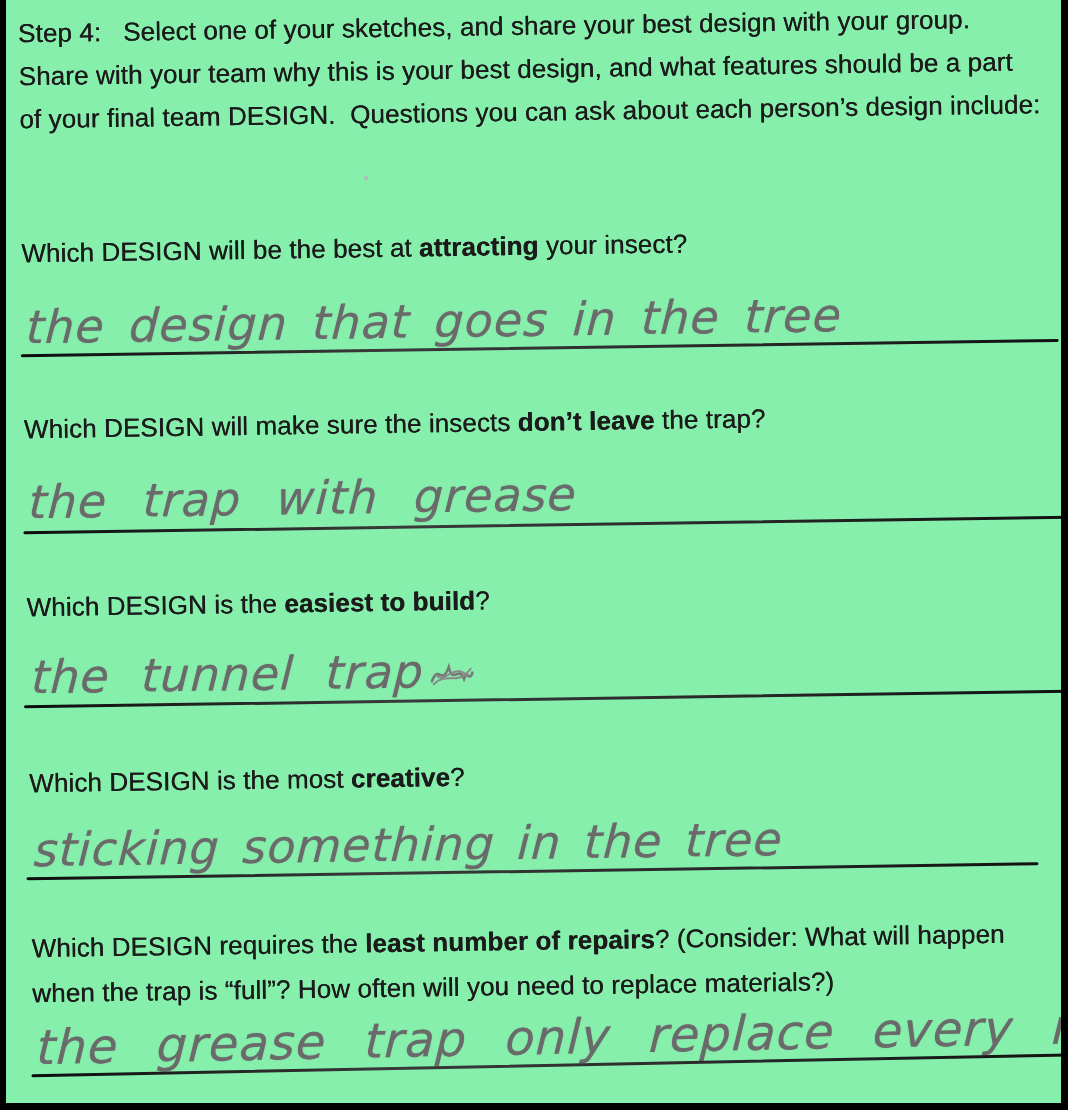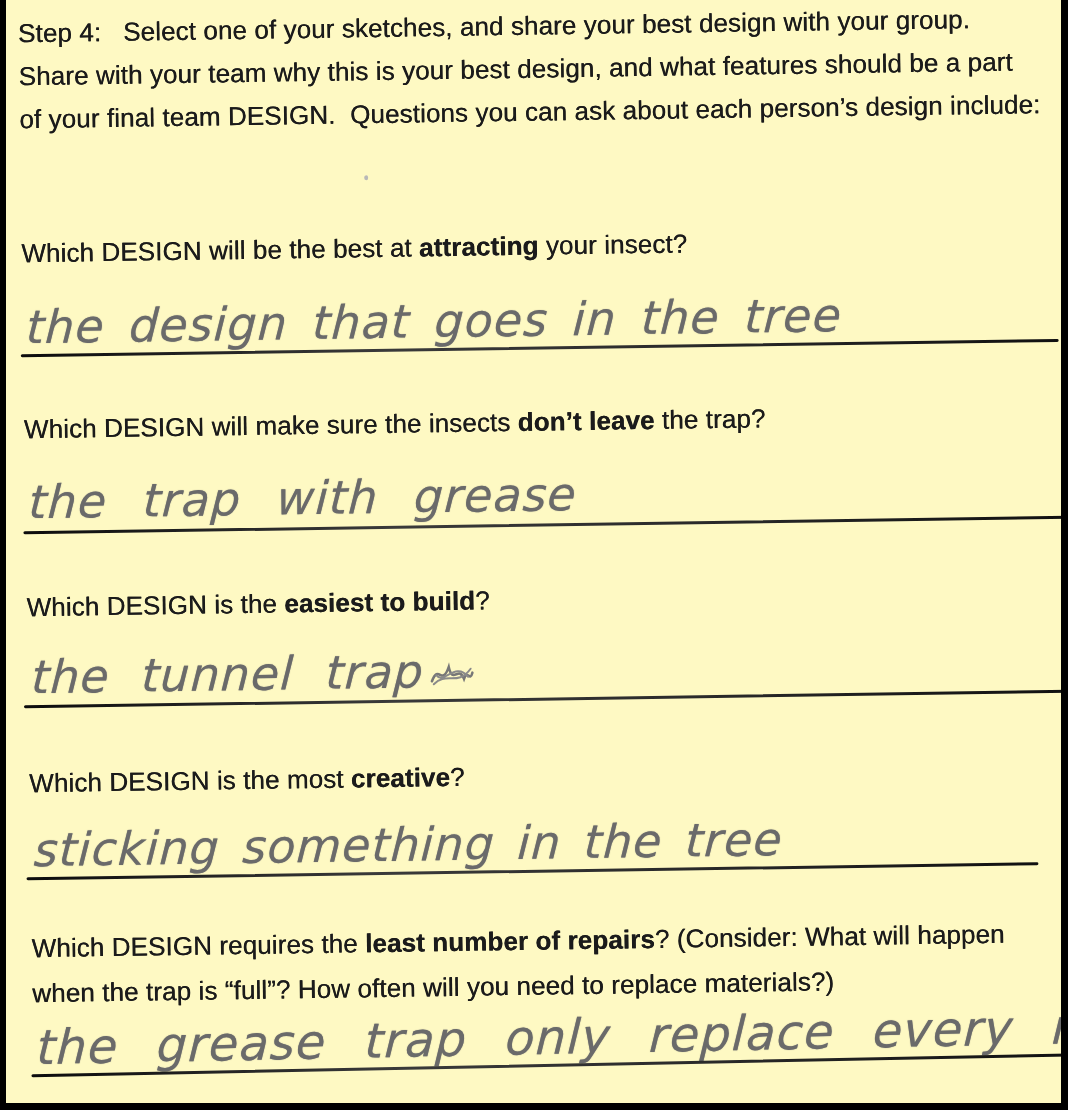--- a/index.html
+++ b/index.html
@@ -8,21 +8,21 @@
     width: 1068px;
     height: 1110px;
     background: #ffffff;
     overflow: hidden;
     font-family: "Liberation Sans", sans-serif;
   }
   .page {
     position: relative;
     width: 1068px;
     height: 1110px;
-    background: #fef9c3;
+    background: #86efac;
   }
   
   .edge-left   { position: absolute; left: 0; top: 0; width: 6px; height: 1110px; background: #000; }
   .edge-right  { position: absolute; left: 1061px; top: 0; width: 7px; height: 1110px; background: #000; }
   .edge-bottom { position: absolute; left: 0; top: 1103px; width: 1068px; height: 7px; background: #000; }
 
   .content {
     position: absolute;
     left: 10px;
     top: 4px;

